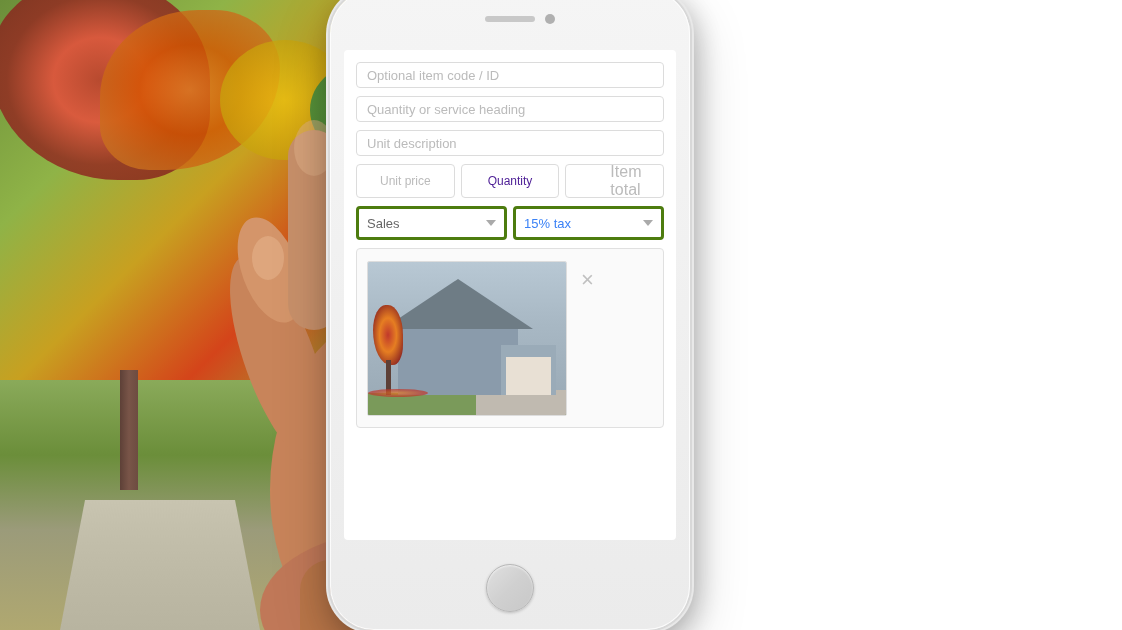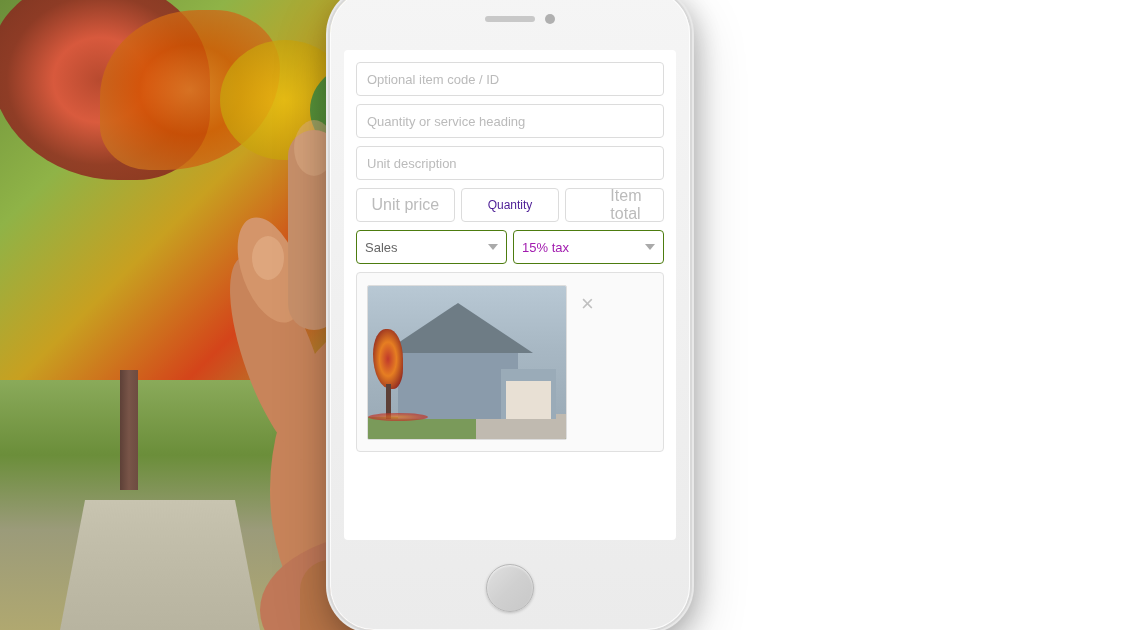--- a/index.html
+++ b/index.html
@@ -146,21 +146,21 @@
       margin-left: 35px;
       width: 10px;
       height: 10px;
       background: #b0b0b0;
       border-radius: 50%;
     }
 
     
     .form-field {
       width: 100%;
-      height: 34px;
+      height: 26px;
       border: 1px solid #dcdcdc;
       border-radius: 4px;
       margin-bottom: 8px;
       padding: 0 10px;
       font-size: 13px;
       color: #aaa;
       display: flex;
       align-items: center;
       background: #fff;
     }
@@ -187,21 +187,21 @@
 
     .form-row-two {
       display: flex;
       gap: 6px;
       margin-bottom: 8px;
     }
 
     .select-field {
       flex: 1;
       height: 34px;
-      border: 1px solid #4d7c0f;
+      border: 3px solid #4d7c0f;
       border-radius: 4px;
       padding: 0 8px;
       font-size: 12px;
       color: #666;
       display: flex;
       align-items: center;
       justify-content: space-between;
       background: #fff;
     }
 
@@ -403,37 +403,37 @@
       <div class="form-field">
         <span style="color:#bbb; font-size:13px;">Quantity or service heading</span>
       </div>
 
       <div class="form-field">
         <span style="color:#bbb; font-size:13px;">Unit description</span>
       </div>
 
       <div class="form-row-three">
         <div class="form-cell">
-          <span style="color:#bbb; font-size:16px;">Unit price</span>
+          <span style="color:#bbb; font-size:12px;">Unit price</span>
         </div>
         <div class="form-cell">
           <span style="color:#4c1d95; font-size:12px;">Quantity</span>
         </div>
         <div class="form-cell">
           <span style="color:#bbb; font-size:16px;margin-left:36px;">Item total</span>
         </div>
       </div>
 
       <div class="form-row-two">
         <div class="select-field">
           <span style="font-size:13px; color:#666;">Sales</span>
           <div class="select-arrow"></div>
         </div>
         <div class="select-field">
-          <span style="font-size:13px; color:#a21caf;">15% tax</span>
+          <span style="font-size:13px; color:#3b82f6;">15% tax</span>
           <div class="select-arrow"></div>
         </div>
       </div>
 
       <div class="image-preview-area">
 
         <div class="preview-image">
           <div class="preview-img-content">
 
             <div class="prev-ground"></div>

